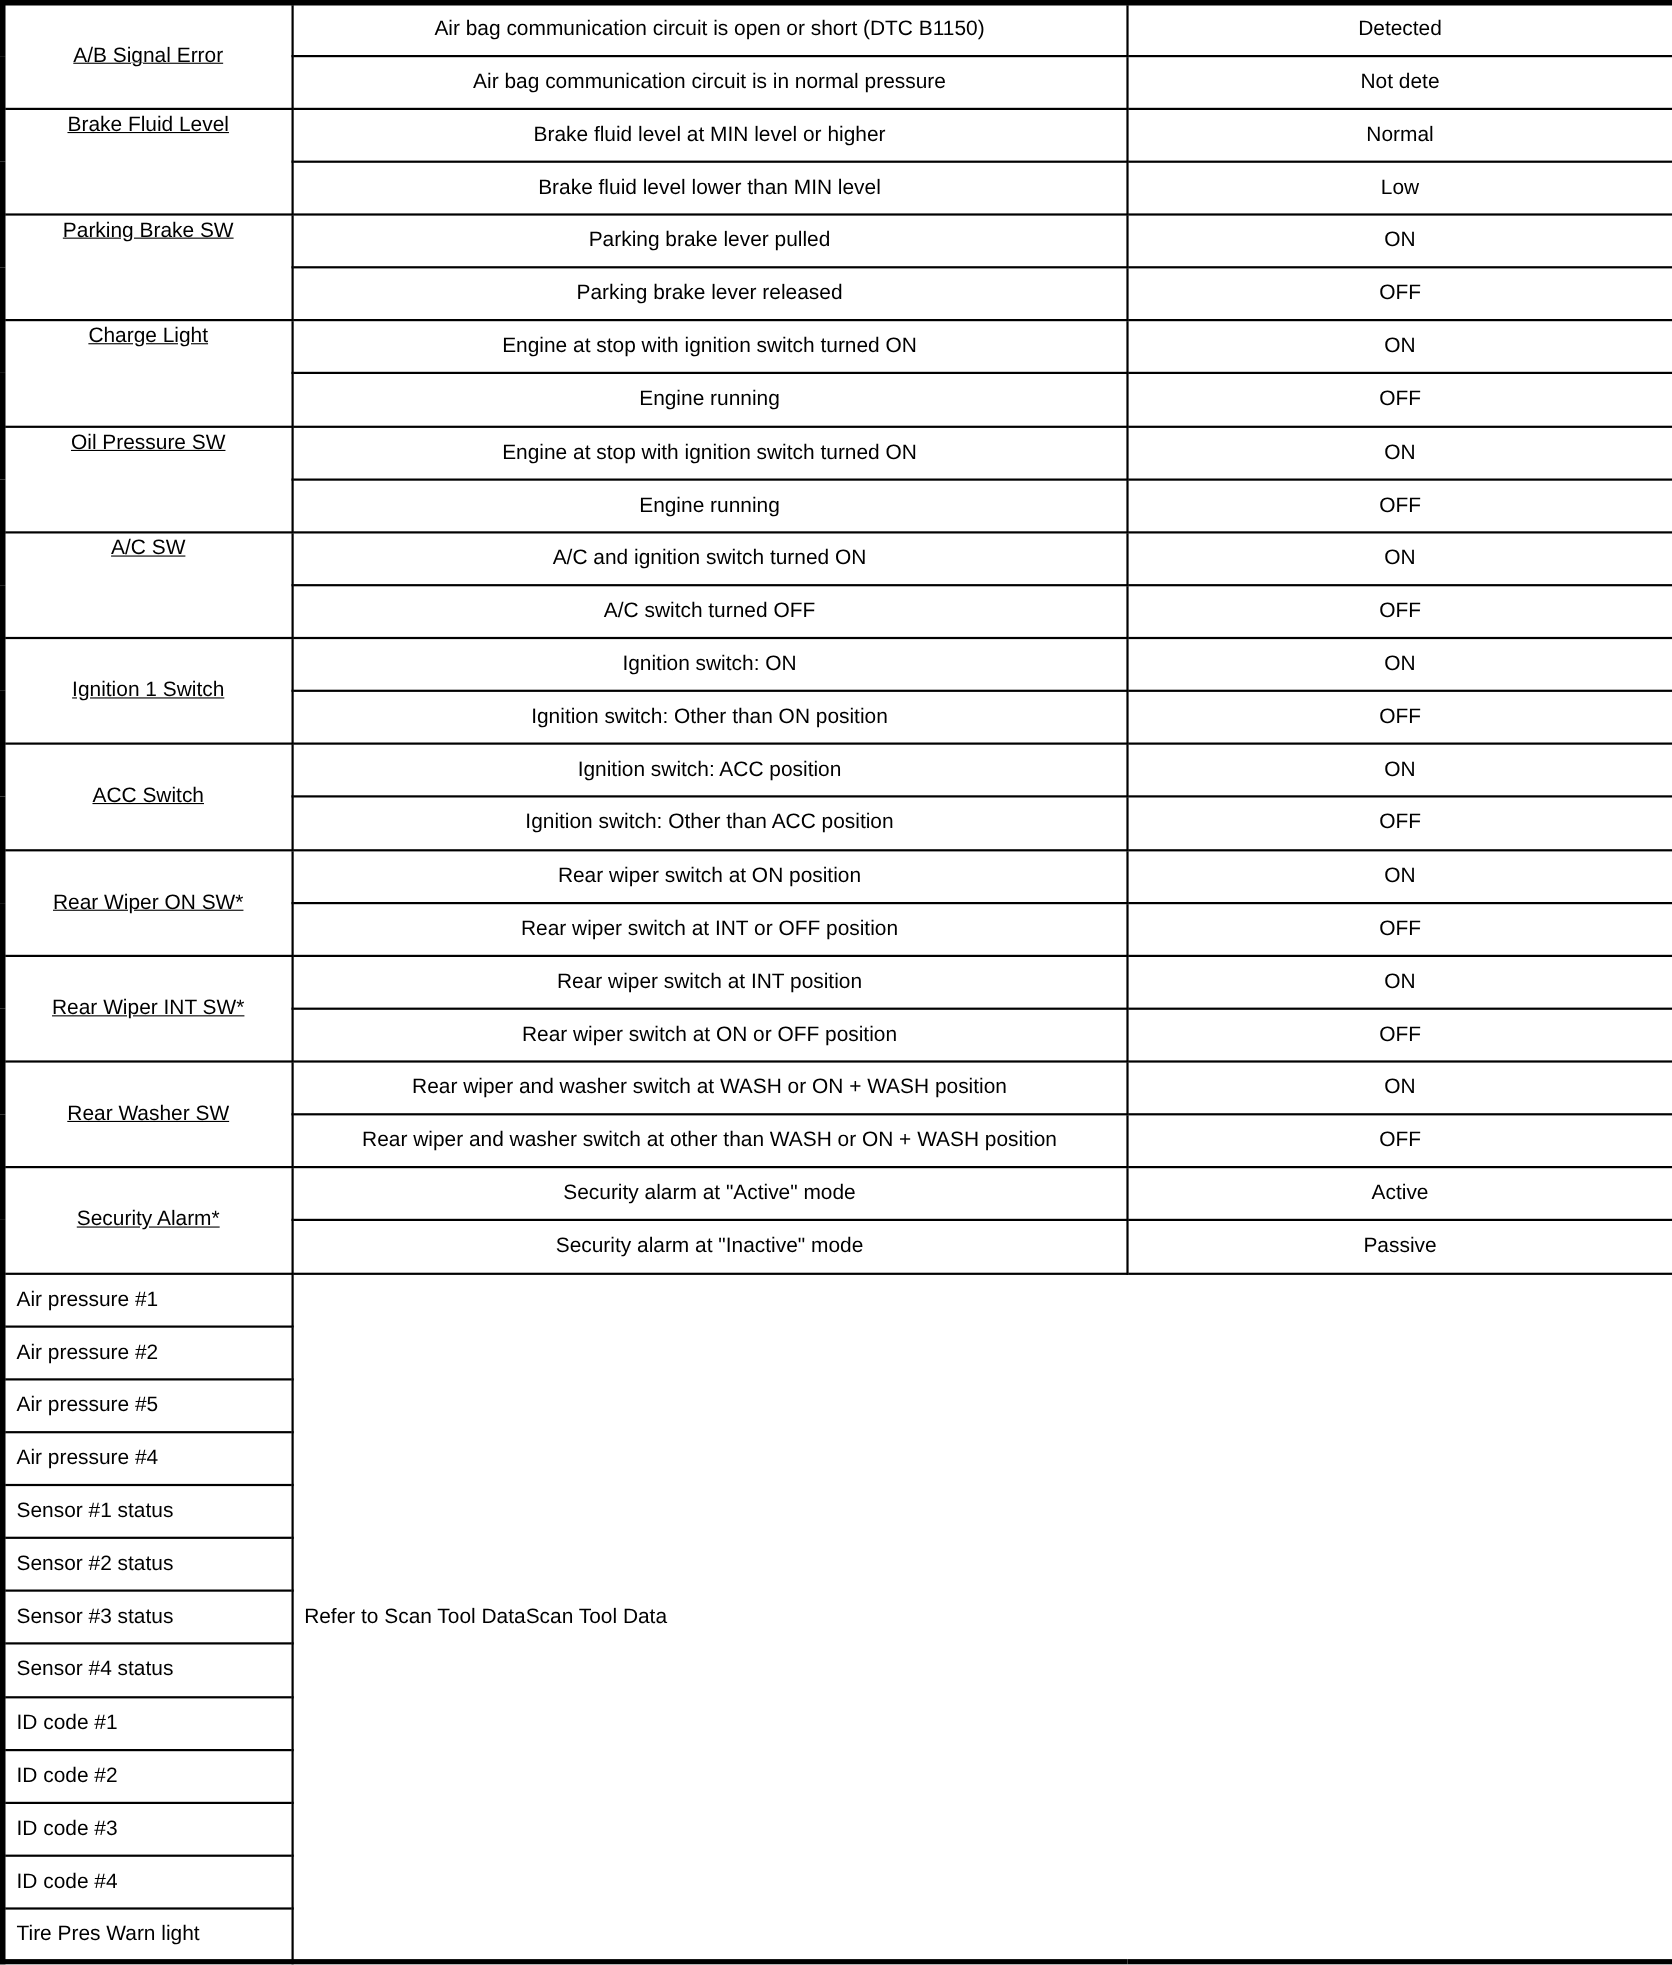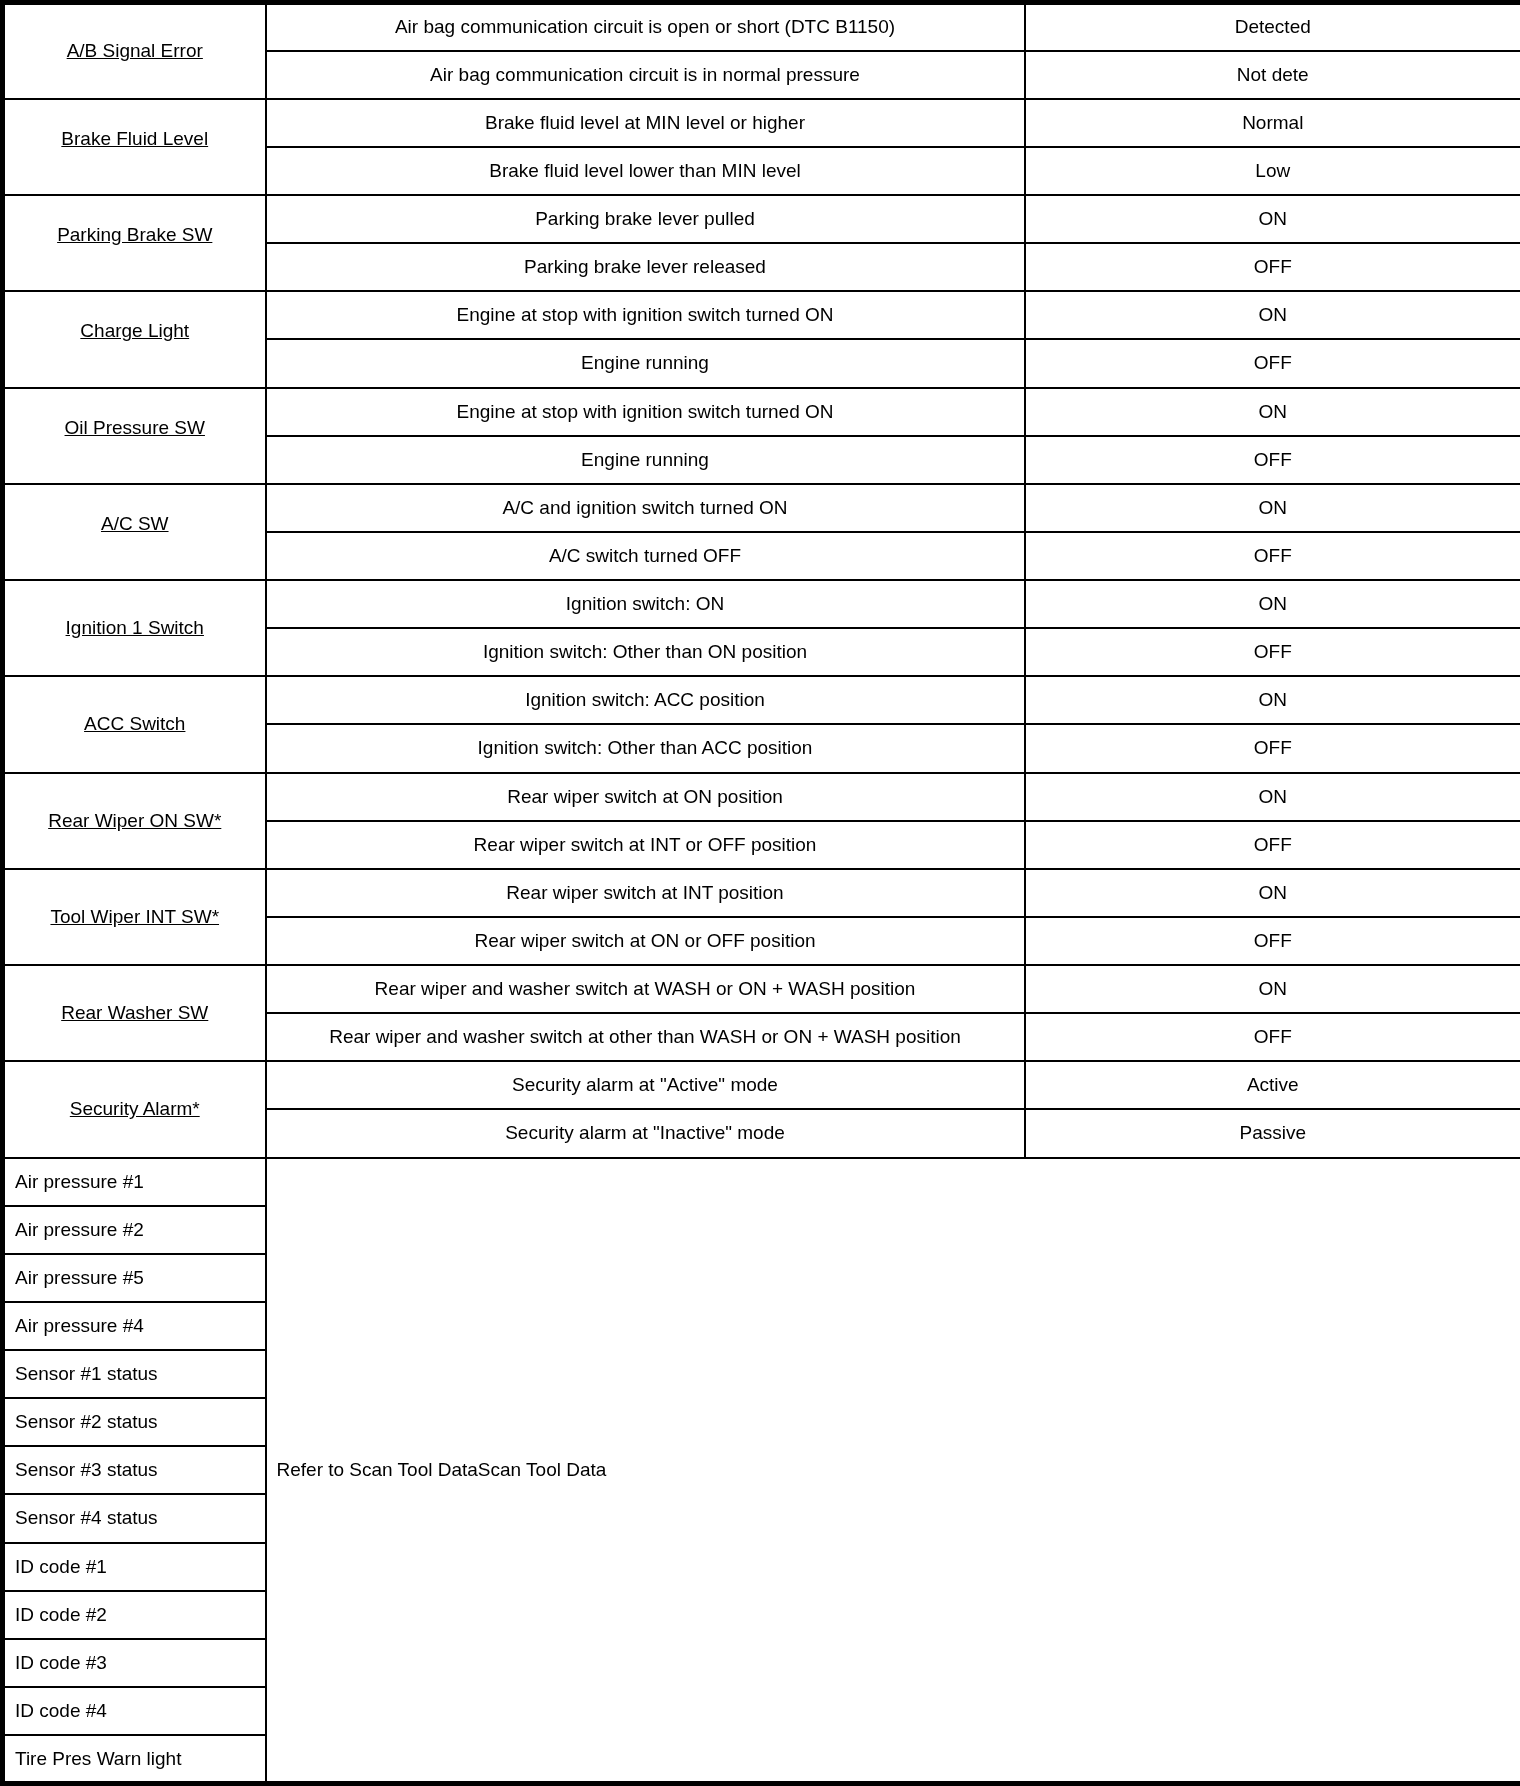--- a/index.html
+++ b/index.html
@@ -32,21 +32,21 @@
     border: 5px solid #000000;
   }
   tr.r { height: 48px; }
   td.item {
     text-align: center;
     vertical-align: middle;
     text-decoration: underline;
   }
   td.item.top {
     vertical-align: top;
-    padding-top: 28px;
+    padding-top: 3px;
   }
   td.cond {
     text-align: center;
   }
   td.val {
     text-align: center;
   }
   td.scan-item {
     text-align: left;
     margin-top: 28px;
@@ -152,21 +152,21 @@
       <td class="item" rowspan="2">Rear Wiper ON SW*</td>
       <td class="cond">Rear wiper switch at ON position</td>
       <td class="val">ON</td>
     </tr>
     <tr class="r">
       <td class="cond">Rear wiper switch at INT or OFF position</td>
       <td class="val">OFF</td>
     </tr>
 
     <tr class="r">
-      <td class="item" rowspan="2">Tool Wiper INT SW*</td>
+      <td class="item" rowspan="2">Rear Wiper INT SW*</td>
       <td class="cond">Rear wiper switch at INT position</td>
       <td class="val">ON</td>
     </tr>
     <tr class="r">
       <td class="cond">Rear wiper switch at ON or OFF position</td>
       <td class="val">OFF</td>
     </tr>
 
     <tr class="r">
       <td class="item" rowspan="2">Rear Washer SW</td>

